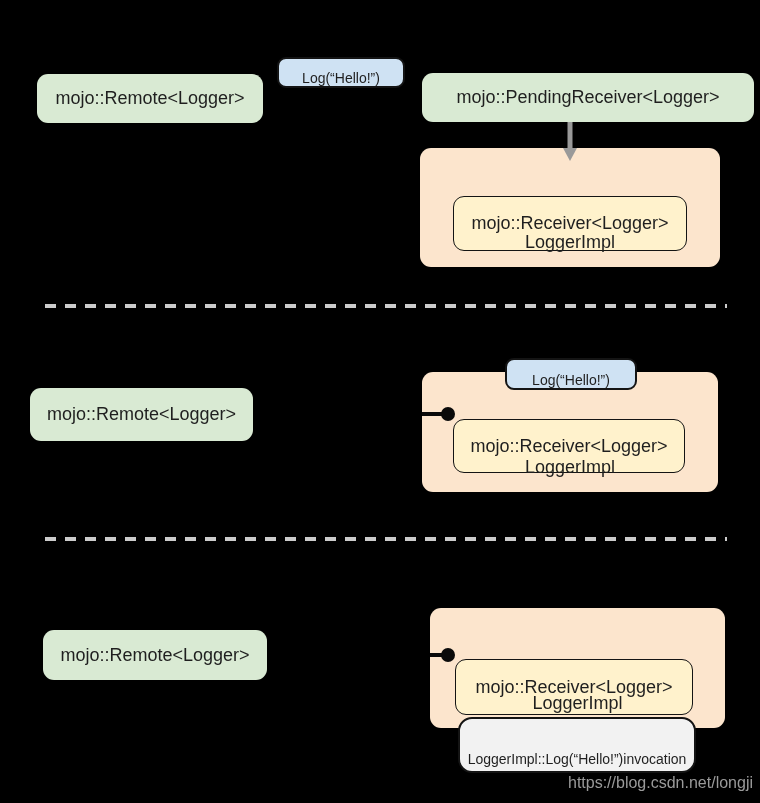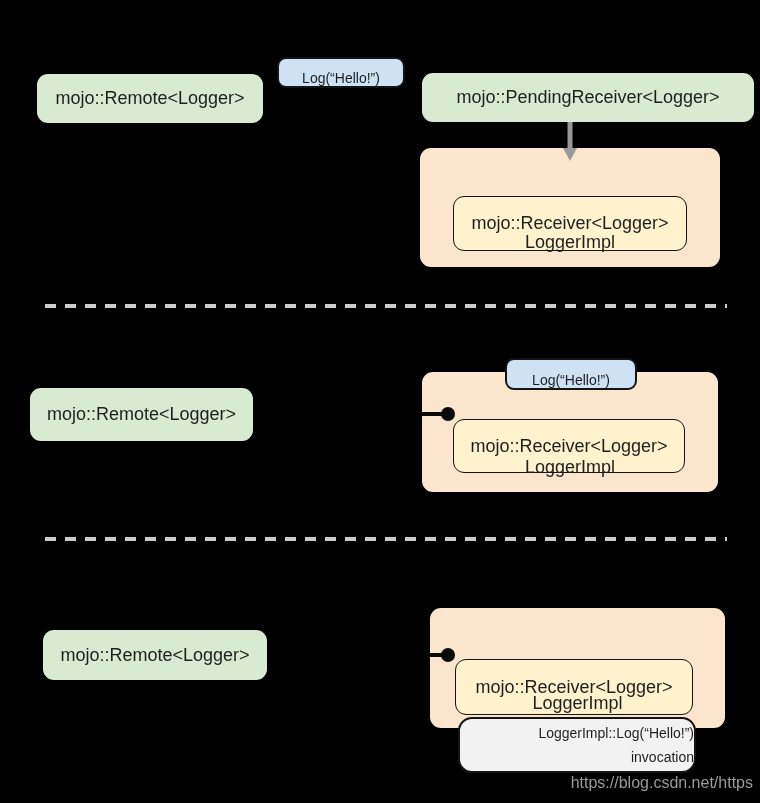--- a/index.html
+++ b/index.html
@@ -13,21 +13,21 @@
   }
   .green{background:var(--green);}
   .orange{background:var(--orange);}
   .yellow{background:var(--yellow);border:1.5px solid #141414;margin-top:32px;}
   .bubble{
     position:absolute;display:flex;align-items:flex-end;justify-content:center;
     box-sizing:border-box;font-size:14px;color:var(--ink);
     border:2px solid #141414;border-radius:9px;background:var(--blue);z-index:3;
   }
   .gray-bubble{
-    background:var(--bubble-gray);border-radius:14px;flex-direction:column;
+    background:var(--bubble-gray);border-radius:14px;
     line-height:24px;text-align:center;
   }
   .impl-label{
     position:absolute;left:0;right:0;bottom:14px;text-align:center;
     font-size:18px;line-height:21px;color:var(--ink);margin-top:16px;
   }
   .connector-line{position:absolute;background:#0a0a0a;height:4px;z-index:2;}
   .connector-dot{position:absolute;width:14px;height:14px;border-radius:50%;background:#0a0a0a;z-index:2;}
   .dash{
     position:absolute;left:45px;width:682px;height:4px;
@@ -114,15 +114,15 @@
     <div class="box yellow" id="p3-receiver">
       <span>mojo::Receiver&lt;Logger&gt;</span>
     </div>
     <div class="impl-label">LoggerImpl</div>
   </div>
   <div class="bubble gray-bubble" id="p3-invocation">
     <span>LoggerImpl::Log(“Hello!”)</span>
     <span>invocation</span>
   </div>
 
-  <div class="watermark">https://blog.csdn.net/https</div>
+  <div class="watermark">https://blog.csdn.net/longji</div>
 
 </div>
 
 </body></html>

